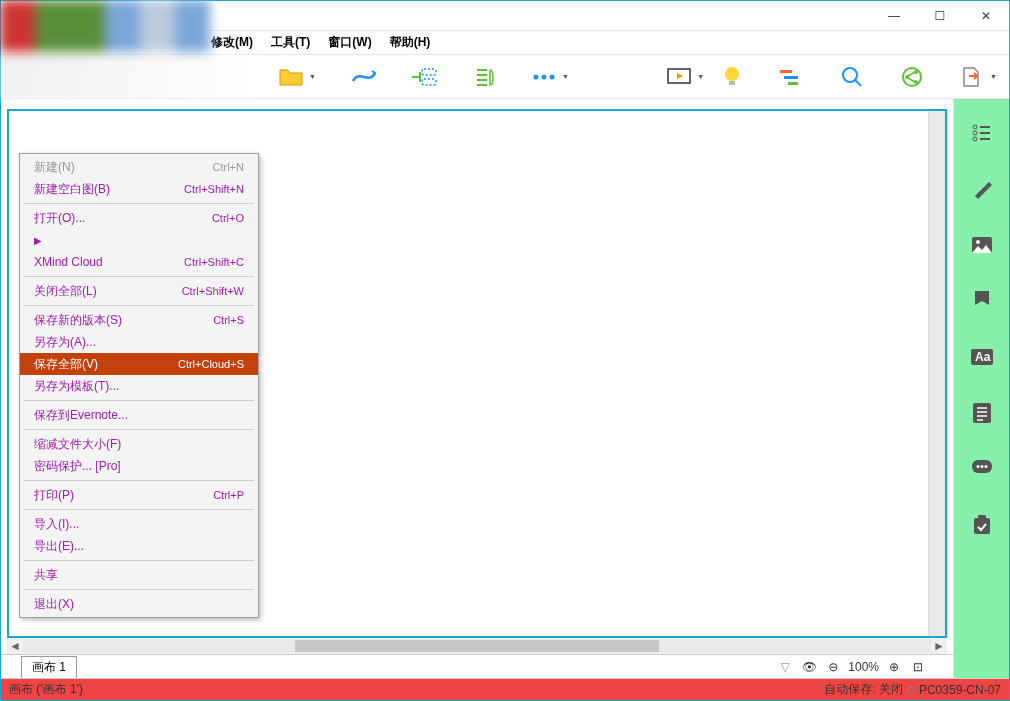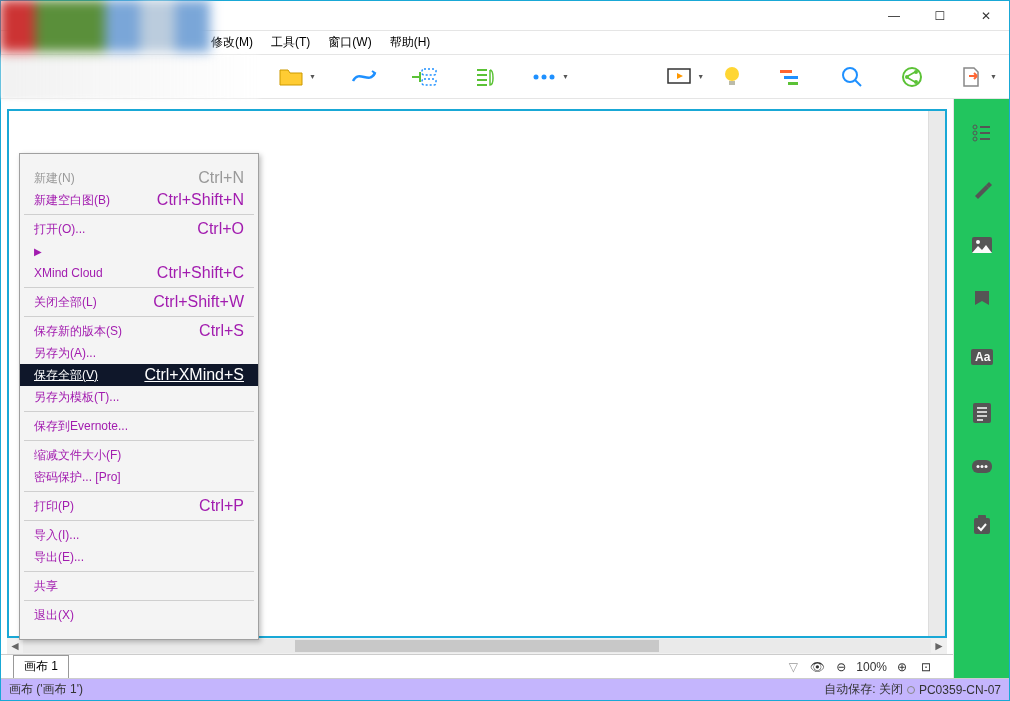--- a/index.html
+++ b/index.html
@@ -3,52 +3,52 @@
 <meta charset="utf-8">
 <style>
 * { margin: 0; padding: 0; box-sizing: border-box; font-family: "Microsoft YaHei", "Segoe UI", sans-serif; font-size: 12px; }
 html, body { width: 1010px; height: 701px; overflow: hidden; background: #fff; }
 .window { width: 1010px; height: 701px; border: 1px solid #19a8d6; display: flex; flex-direction: column; }
 .titlebar { height: 30px; background: #fff; display: flex; align-items: center; justify-content: flex-end; border-bottom: 1px solid #e5e5e5; position: relative; }
 .title-blur { position: absolute; left: 0; top: 0; width: 210px; height: 52px; z-index: 30; filter: blur(6px); display:flex; }
 .title-blur div { flex:1; }
 .win-btn { width: 46px; height: 30px; display: flex; align-items: center; justify-content: center; color: #333; }
 .menubar { height: 24px; display: flex; align-items: center; padding-left: 210px; gap: 2px; border-bottom: 1px solid #e5e5e5; }
-.menubar .menu-item { padding: 3px 8px; }
+.menubar .menu-item { padding: 3px 8px; font-weight: bold; }
 .menubar .menu-item:first-child { padding-left:0;}
 .toolbar { height: 44px; display: flex; align-items: center; padding: 0 8px; gap: 8px; border-bottom: 1px solid #e5e5e5; position: relative; }
 .toolbar-blur { position:absolute; left:0; top:0; width:258px; height:44px; z-index:15; background: linear-gradient(90deg, rgba(240,240,240,.9), rgba(255,255,255,.6)); filter: blur(2px); pointer-events:none;}
 .tb-btn { width: 32px; height: 32px; display: flex; align-items: center; justify-content: center; border-radius: 3px; }
 .tb-sep { width: 12px; }
 .tb-drop { font-size:7px; color:#555; margin-left:-6px; margin-right:4px; align-self:center;}
 .workspace { flex: 1; display: flex; position: relative; min-height:0;}
 .canvas-area { flex: 1; display: flex; flex-direction: column; min-width:0;}
 .canvas-viewport { flex:1; margin: 10px 6px 0 6px; border: 2px solid #19a8d6; background: #fff; position: relative; overflow:hidden;}
 .canvas-viewport::after { content:""; position:absolute; right:0; top:0; bottom:0; width:16px; background:#eaeaea; border-left:1px solid #ddd;}
 .h-scroll { height: 16px; background: #f0f0f0; margin: 0 6px; display:flex; align-items:center;}
 .h-scroll .arrow { width:16px; text-align:center; color:#666;}
 .h-scroll .track { flex:1; height:14px; background:#eaeaea; position:relative; }
 .h-scroll .thumb { position:absolute; left:30%; width:40%; top:1px; bottom:1px; background:#c8c8c8; }
-.sheet-bar { height: 24px; display: flex; border-top: 1px solid #ccc; padding: 0 12px; gap:8px;}
+.sheet-bar { height: 24px; display: flex; align-items: center; border-top: 1px solid #ccc; padding: 0 20px; gap:8px;}
 .sheet-tab { border: 1px solid #999; border-bottom: none; padding: 2px 10px; background: #fff; }
 .sheet-spacer { flex:1;}
 .zoom-ctrl { display:flex; align-items:center; gap:6px; color:#333; padding-right:6px;}
 .zoom-ctrl .icon { width:18px; text-align:center; }
-.right-sidebar { width: 56px; background: #22c55e; border-left: 1px solid #e5e5e5; display: flex; flex-direction: column; align-items: center; padding-top: 20px; gap: 28px; }
+.right-sidebar { width: 56px; background: #86efac; border-left: 1px solid #e5e5e5; display: flex; flex-direction: column; align-items: center; padding-top: 20px; gap: 28px; }
 .right-sidebar .side-btn { width: 28px; height: 28px; display:flex; align-items:center; justify-content:center; color:#555;}
-.statusbar { height: 22px; border-top: 1px solid #ccc; background: #c4b5fd; display: flex; align-items: center; padding: 0 8px; font-size: 12px; color: #333; }
+.statusbar { height: 22px; border-top: 1px solid #ccc; background: #ef4444; display: flex; align-items: center; padding: 0 8px; font-size: 12px; color: #333; }
 .statusbar .spacer { flex: 1; }
 .dot { width:8px; height:8px; border-radius:50%; border:1px solid #888; margin:0 4px; }
 
-.file-menu { position: absolute; left: 18px; top: 54px; width: 240px; background: #f4f4f4; border: 1px solid #a0a0a0; box-shadow: 2px 2px 5px rgba(0,0,0,0.25); z-index: 20; padding: 13px 0;}
+.file-menu { position: absolute; left: 18px; top: 54px; width: 240px; background: #f4f4f4; border: 1px solid #a0a0a0; box-shadow: 2px 2px 5px rgba(0,0,0,0.25); z-index: 20; padding: 2px 0;}
 .fm-row { display: flex; align-items: center; height: 22px; padding: 0 14px 0 14px; color: #a21caf; white-space:nowrap;}
-.fm-row.highlight { background: #0f172a; color: #fff; text-decoration: underline; }
+.fm-row.highlight { background: #c2410c; color: #fff; }
 .fm-row.disabled { color: #999; }
 .fm-label { flex: 1; }
-.fm-short { font-size: 16px; }
+.fm-short { font-size: 11px; }
 .fm-arrow { font-size:10px; }
 .fm-sep { height: 1px; background: #cfcfcf; margin: 3px 4px; }
 svg { display:block; }
 </style>
 </head>
 <body>
 
 <div class="window">
 
   <div class="title-blur">
@@ -272,21 +272,21 @@
         <div class="fm-row">
           <span class="fm-label">保存新的版本(S)</span>
           <span class="fm-short">Ctrl+S</span>
         </div>
         <div class="fm-row">
           <span class="fm-label">另存为(A)...</span>
           <span class="fm-short"></span>
         </div>
         <div class="fm-row highlight">
           <span class="fm-label">保存全部(V)</span>
-          <span class="fm-short">Ctrl+XMind+S</span>
+          <span class="fm-short">Ctrl+Cloud+S</span>
         </div>
         <div class="fm-row">
           <span class="fm-label">另存为模板(T)...</span>
           <span class="fm-short"></span>
         </div>
         <div class="fm-sep"></div>
         <div class="fm-row">
           <span class="fm-label">保存到Evernote...</span>
           <span class="fm-short"></span>
         </div>

